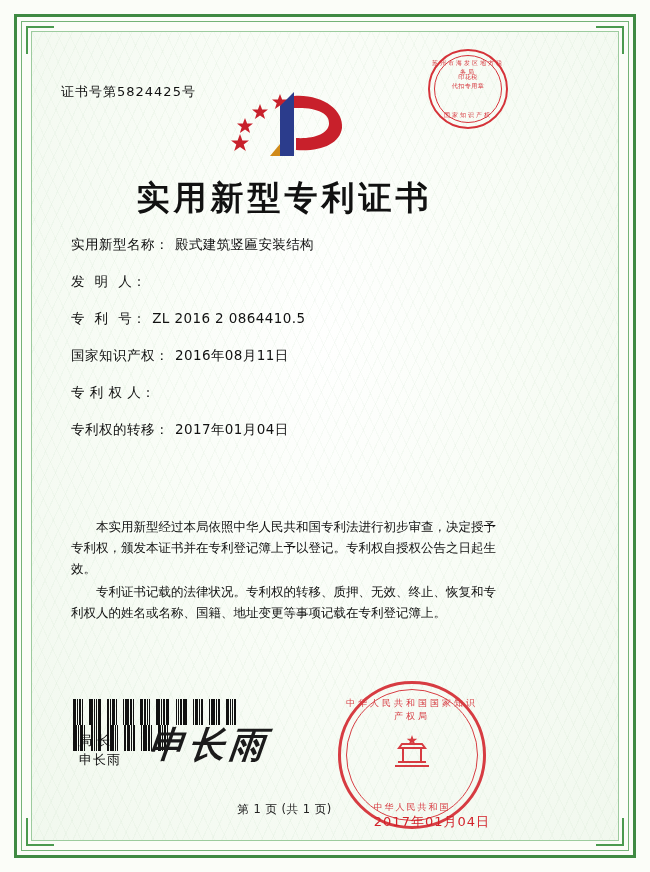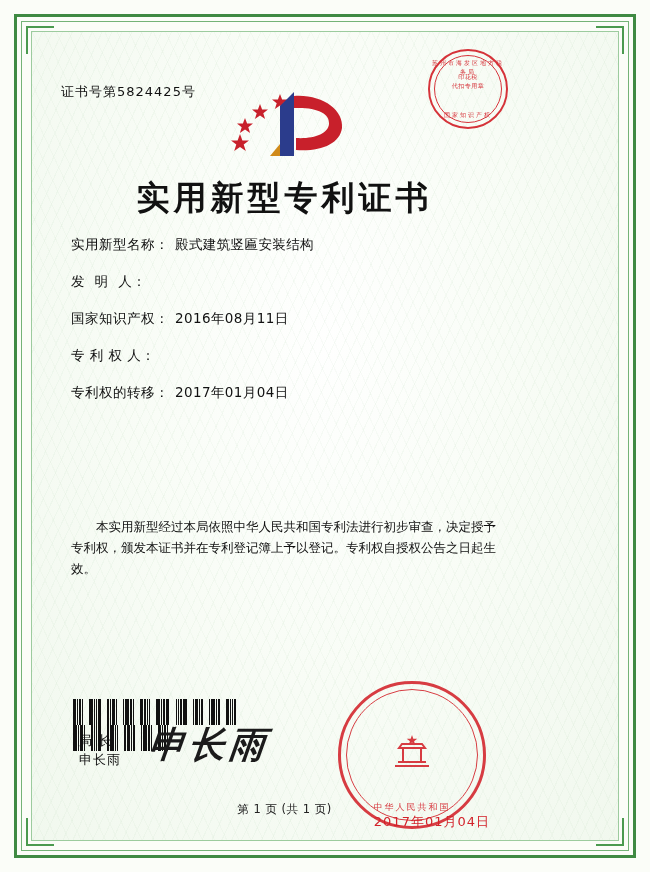--- a/index.html
+++ b/index.html
@@ -198,20 +198,21 @@
 
   
   .sig-block {
     position: absolute;
     left: 48px;
     top: 700px;
     font-size: 13px;
     color: #111;
     line-height: 19px;
     letter-spacing: 1px;
+    font-family: Liberation Serif, serif;
   }
   .sig-script {
     position: absolute;
     left: 118px;
     top: 690px;
     font-family: "DejaVu Serif", "Liberation Serif", serif;
     font-size: 36px;
     font-style: italic;
     font-weight: bold;
     color: #1b1b1b;
@@ -316,34 +317,39 @@
 
     <div class="fields">
       <div class="field-row">
         <span class="field-label">实用新型名称：</span>
         <span class="field-value">殿式建筑竖匾安装结构</span>
       </div>
       <div class="field-row">
         <span class="field-label">发  明  人：</span>
       </div>
       <div class="field-row">
+        <span class="field-label">专  利  号：</span>
+        <span class="field-value">ZL 2016 2 0864410.5</span>
+      </div>
+      <div class="field-row">
         <span class="field-label">国家知识产权：</span>
         <span class="field-value">2016年08月11日</span>
       </div>
       <div class="field-row">
         <span class="field-label">专 利 权 人：</span>
       </div>
       <div class="field-row">
         <span class="field-label">专利权的转移：</span>
         <span class="field-value">2017年01月04日</span>
       </div>
     </div>
 
     <div class="paragraphs">
       <p>本实用新型经过本局依照中华人民共和国专利法进行初步审查，决定授予专利权，颁发本证书并在专利登记簿上予以登记。专利权自授权公告之日起生效。</p>
+      <p>专利证书记载的法律状况。专利权的转移、质押、无效、终止、恢复和专利权人的姓名或名称、国籍、地址变更等事项记载在专利登记簿上。</p>
     </div>
 
     <div class="barcode">
       <span style="width:3px"></span><span style="width:1px"></span><span style="width:2px"></span><span style="width:1px"></span>
       <span style="width:4px"></span><span style="width:1px"></span><span style="width:1px"></span><span style="width:3px"></span>
       <span style="width:2px"></span><span style="width:1px"></span><span style="width:3px"></span><span style="width:1px"></span>
       <span style="width:1px"></span><span style="width:4px"></span><span style="width:2px"></span><span style="width:1px"></span>
       <span style="width:3px"></span><span style="width:2px"></span><span style="width:1px"></span><span style="width:1px"></span>
       <span style="width:4px"></span><span style="width:1px"></span><span style="width:2px"></span><span style="width:3px"></span>
       <span style="width:1px"></span><span style="width:1px"></span><span style="width:2px"></span><span style="width:4px"></span>
@@ -359,20 +365,21 @@
     </div>
 
     <div class="sig-block">
       <div>局 长</div>
       <div>申长雨</div>
     </div>
     <div class="sig-script">申长雨</div>
 
     <div class="nat-seal">
       <div class="ns-ring"></div>
+      <div class="ns-text top">中华人民共和国国家知识产权局</div>
       <div class="ns-emblem">
         <svg viewBox="0 0 46 46" width="46" height="46" aria-hidden="true">
           <g fill="none" stroke="#d3222a" stroke-width="2">
             <path d="M6 34 H40"></path>
             <path d="M9 30 H37"></path>
             <path d="M14 30 L14 16 M32 30 L32 16"></path>
             <path d="M10 16 H36 L33 12 H13 Z"></path>
           </g>
           <g fill="#d3222a">
             <polygon points="23,3 24.3,6.8 28.3,6.8 25.1,9.2 26.3,13 23,10.6 19.7,13 20.9,9.2 17.7,6.8 21.7,6.8"></polygon>

